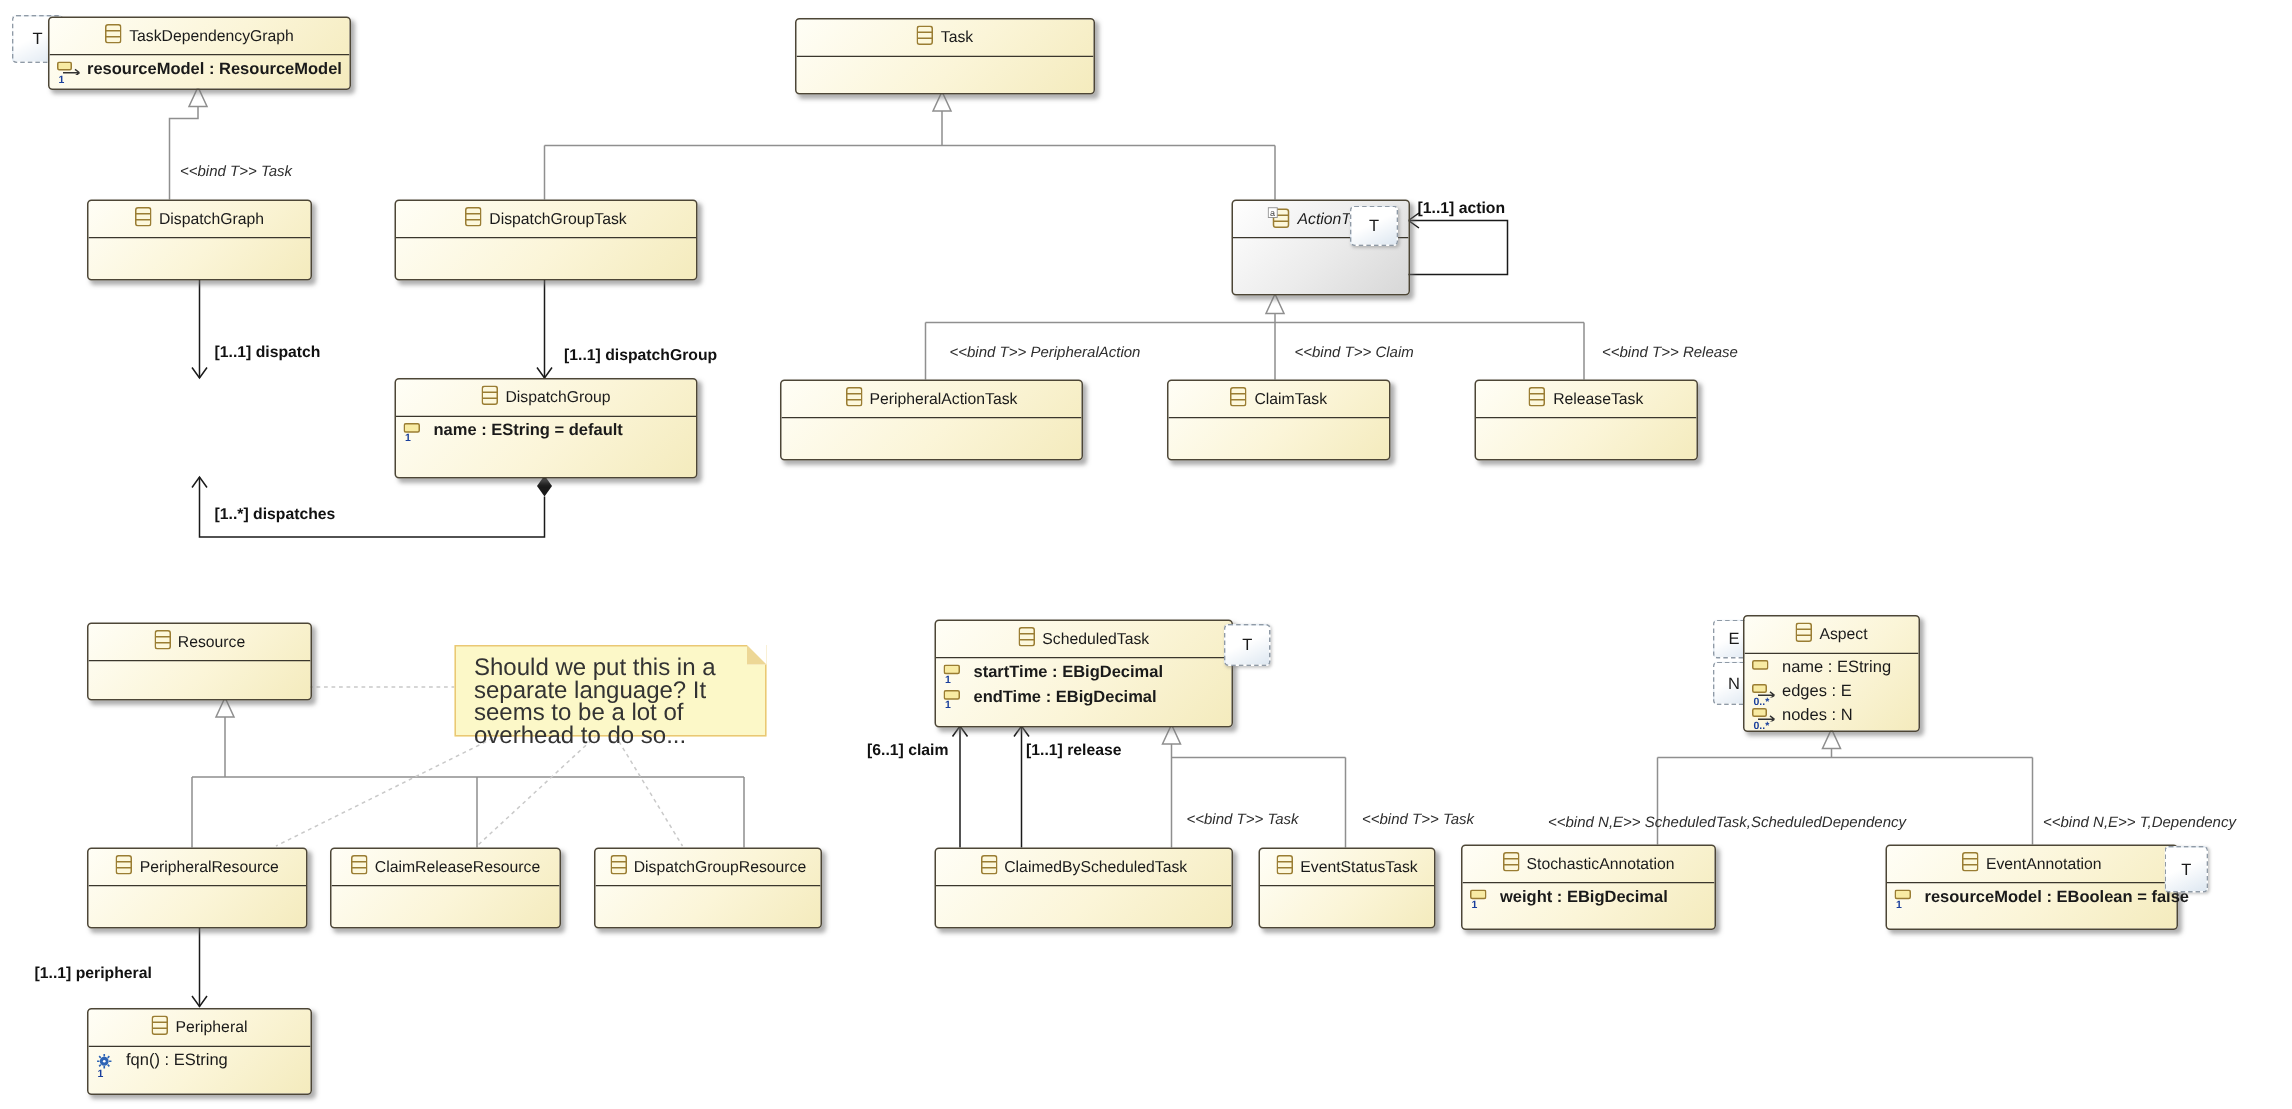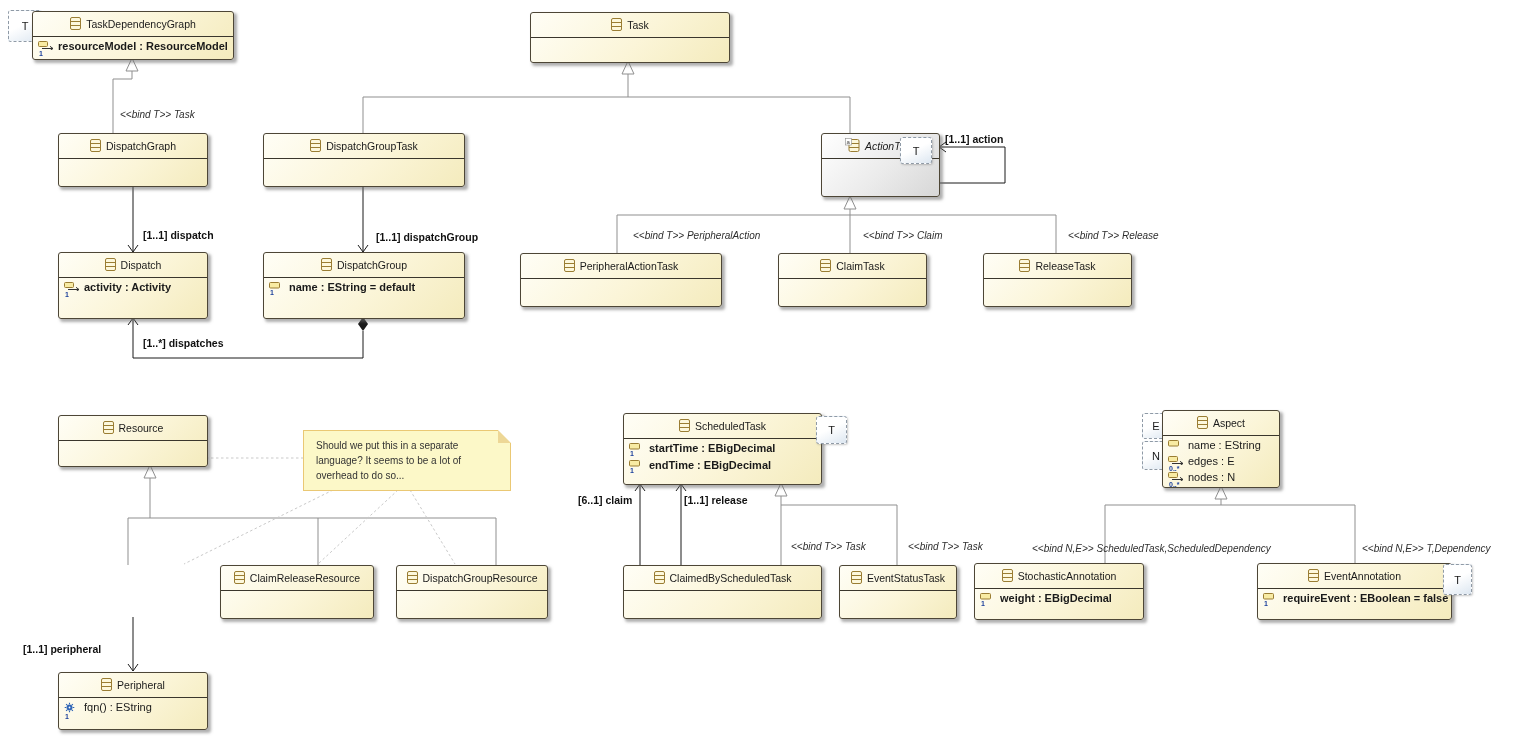--- a/index.html
+++ b/index.html
@@ -22,21 +22,21 @@
   .mult{font-size:7px;line-height:7px;font-weight:bold;color:#1a3f9c;margin-left:1px;}
   .mtext{line-height:13px;}
 
   .tparam{position:absolute;border:1px dashed #8f9aa6;border-radius:3px;
           background:linear-gradient(155deg,#ffffff 45%,#dde7f1 100%);
           display:flex;align-items:center;justify-content:center;font-size:11px;color:#1a1a1a;}
   .tparam.behind{z-index:1;}
   .tparam.front{z-index:4;box-shadow:1px 1px 2px rgba(120,120,120,.4);}
 
   .note{position:absolute;z-index:2;background:#fcf8c8;border:1px solid #eac874;
-        padding:7px 8px 4px 12px;font-size:10px;line-height:15px;color:#333;}
+        padding:7px 8px 4px 12px;font-size:16px;line-height:15px;color:#333;}
   .note-fold{position:absolute;top:-1px;right:-1px;width:0;height:0;
              border-top:13px solid #ffffff;border-left:13px solid #edd796;}
 
   .elabel{position:absolute;z-index:5;font-size:10.5px;font-weight:bold;color:#111;white-space:nowrap;}
   .elabel.bind{font-weight:normal;font-style:italic;font-size:10px;color:#2e2e2e;}
 </style>
 </head>
 <body>
 
 <div id="canvas">
@@ -154,42 +154,20 @@
             <line x1="4" y1="5.5" x2="14" y2="5.5" stroke="#9a7d33"></line>
             <line x1="4" y1="9.5" x2="14" y2="9.5" stroke="#9a7d33"></line>
             <rect x="0.5" y="0.5" width="6" height="6.5" fill="#ffffff" stroke="#8a8a8a" stroke-width="0.6"></rect>
             <text x="1.6" y="5.8" font-size="6" fill="#444" font-family="Liberation Sans,sans-serif">a</text>
           </svg></span>
       <span class="clazz-name">ActionTask</span>
     </div>
     <div class="clazz-body"></div>
   </div>
 
-  <div class="clazz" style="left:58px;top:252px;width:148px;height:65px">
-    <div class="clazz-header">
-      <span><svg width="11" height="13" viewBox="0 0 11 13">
-            <rect x="0.5" y="0.5" width="10" height="12" rx="1.5" fill="#fdf8dc" stroke="#9a7d33"></rect>
-            <line x1="0.5" y1="4.5" x2="10.5" y2="4.5" stroke="#9a7d33"></line>
-            <line x1="0.5" y1="8.5" x2="10.5" y2="8.5" stroke="#9a7d33"></line>
-          </svg></span>
-      <span class="clazz-name">Dispatch</span>
-    </div>
-    <div class="clazz-body">
-      <div class="member">
-        <span class="micol">
-            <svg width="16" height="9" viewBox="0 0 16 9">
-              <rect x="0.5" y="0.5" width="9" height="5" rx="1" fill="#f8eba3" stroke="#9a7d33"></rect>
-              <path d="M4,7.5 H15 M15,7.5 l-3,-2.2 M15,7.5 l-3,2.2" stroke="#333" fill="none"></path>
-            </svg>
-            <span class="mult">1</span>
-          </span>
-        <span class="mtext">activity : Activity</span>
-      </div>
-    </div>
-  </div>
 
   <div class="clazz" style="left:263px;top:252px;width:200px;height:65px">
     <div class="clazz-header">
       <span><svg width="11" height="13" viewBox="0 0 11 13">
             <rect x="0.5" y="0.5" width="10" height="12" rx="1.5" fill="#fdf8dc" stroke="#9a7d33"></rect>
             <line x1="0.5" y1="4.5" x2="10.5" y2="4.5" stroke="#9a7d33"></line>
             <line x1="0.5" y1="8.5" x2="10.5" y2="8.5" stroke="#9a7d33"></line>
           </svg></span>
       <span class="clazz-name">DispatchGroup</span>
     </div>
@@ -252,20 +230,31 @@
       <span class="clazz-name">Resource</span>
     </div>
     <div class="clazz-body"></div>
   </div>
 
   <div class="note" style="left:303px;top:430px;width:186px;height:48px">
     <div class="note-fold"></div>
     <span>Should we put this in a separate language? It seems to be a lot of overhead to do so...</span>
   </div>
 
+  <div class="clazz" style="left:58px;top:565px;width:145px;height:52px">
+    <div class="clazz-header">
+      <span><svg width="11" height="13" viewBox="0 0 11 13">
+            <rect x="0.5" y="0.5" width="10" height="12" rx="1.5" fill="#fdf8dc" stroke="#9a7d33"></rect>
+            <line x1="0.5" y1="4.5" x2="10.5" y2="4.5" stroke="#9a7d33"></line>
+            <line x1="0.5" y1="8.5" x2="10.5" y2="8.5" stroke="#9a7d33"></line>
+          </svg></span>
+      <span class="clazz-name">PeripheralResource</span>
+    </div>
+    <div class="clazz-body"></div>
+  </div>
 
   <div class="clazz" style="left:220px;top:565px;width:152px;height:52px">
     <div class="clazz-header">
       <span><svg width="11" height="13" viewBox="0 0 11 13">
             <rect x="0.5" y="0.5" width="10" height="12" rx="1.5" fill="#fdf8dc" stroke="#9a7d33"></rect>
             <line x1="0.5" y1="4.5" x2="10.5" y2="4.5" stroke="#9a7d33"></line>
             <line x1="0.5" y1="8.5" x2="10.5" y2="8.5" stroke="#9a7d33"></line>
           </svg></span>
       <span class="clazz-name">ClaimReleaseResource</span>
     </div>
@@ -439,21 +428,21 @@
       <span class="clazz-name">EventAnnotation</span>
     </div>
     <div class="clazz-body">
       <div class="member">
         <span class="micol">
             <svg width="11" height="7" viewBox="0 0 11 7">
               <rect x="0.5" y="0.5" width="10" height="5.5" rx="1" fill="#f8eba3" stroke="#9a7d33"></rect>
             </svg>
             <span class="mult">1</span>
           </span>
-        <span class="mtext">requireEvent : EBoolean = false</span>
+        <span class="mtext">resourceModel : EBoolean = false</span>
       </div>
     </div>
   </div>
 
   <div class="elabel bind" style="left:120px;top:109px">&lt;&lt;bind T&gt;&gt; Task</div>
   <div class="elabel" style="left:143px;top:229px">[1..1] dispatch</div>
   <div class="elabel" style="left:376px;top:231px">[1..1] dispatchGroup</div>
   <div class="elabel" style="left:143px;top:337px">[1..*] dispatches</div>
   <div class="elabel" style="left:945px;top:133px">[1..1] action</div>
   <div class="elabel bind" style="left:633px;top:230px">&lt;&lt;bind T&gt;&gt; PeripheralAction</div>

